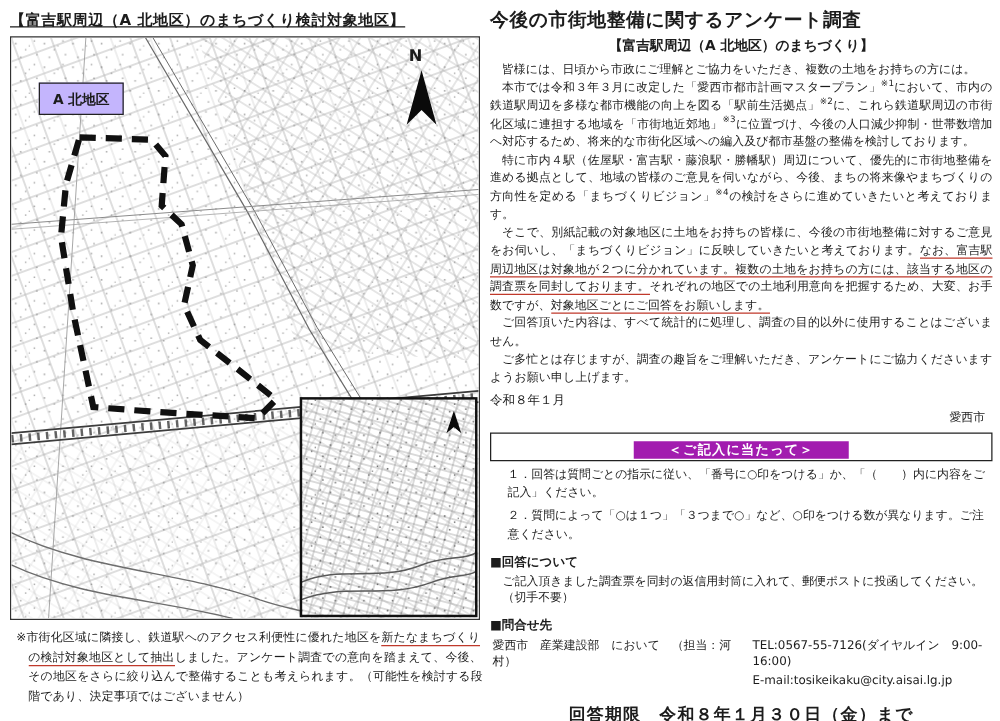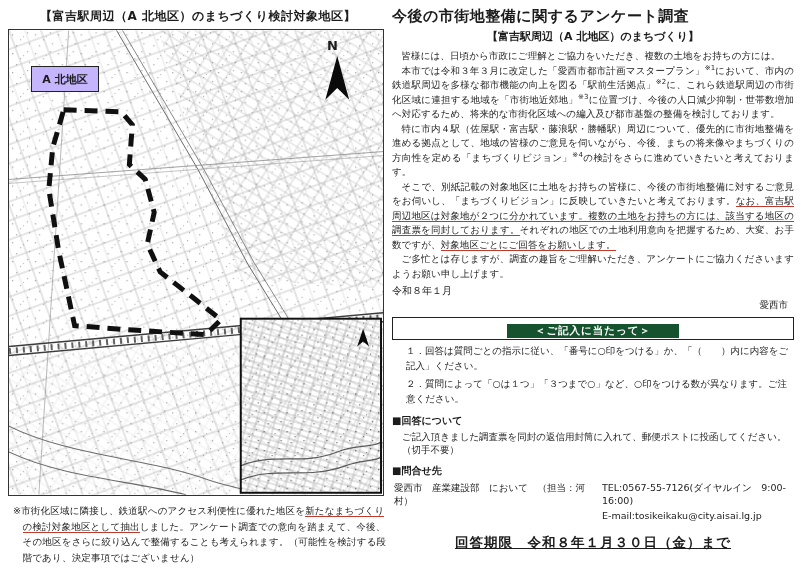--- a/index.html
+++ b/index.html
@@ -3,21 +3,21 @@
 <meta charset="utf-8">
 <style>
   html,body{margin:0;padding:0;background:#e8e8e8;}
   .sheet{
     position:relative;width:800px;height:577px;background:#ffffff;
     font-family:"DejaVu Sans",sans-serif;color:#1c1c1c;overflow:hidden;
     box-sizing:border-box;
   }
   
   .left-col{position:absolute;left:8px;top:6px;width:380px;}
-  .map-title{font-size:12px;font-weight:bold;text-align:center;letter-spacing:0.5px;margin:2px 0 4px 0;}
+  .map-title{font-size:12px;font-weight:bold;text-align:left;letter-spacing:0.5px;margin:2px 0 4px 0;text-decoration:underline;}
   .map-frame{position:relative;width:376px;height:467px;border:1px solid #333;box-sizing:border-box;background:#fff;}
   .map-frame svg{display:block;width:100%;height:100%;}
   .district-label{
     position:absolute;left:22px;top:36px;width:66px;height:24px;border:1.2px solid #222;
     background:#c4b5fd;font-size:11px;font-weight:bold;display:flex;align-items:center;justify-content:center;
   }
   .north-label{position:absolute;left:318px;top:8px;font-size:13px;font-weight:bold;}
   .left-foot{
     margin-top:7px;margin-left:5px;width:366px;font-size:9.5px;line-height:15.5px;
     padding-left:1em;text-indent:-1em;letter-spacing:0.2px;
@@ -25,21 +25,21 @@
   
   .right-col{position:absolute;left:392px;top:5px;width:402px;}
   .r-title{font-size:15px;font-weight:bold;margin:2px 0 0 0;letter-spacing:0.5px;}
   .r-subtitle{font-size:11px;font-weight:bold;text-align:center;margin:3px 0 5px 0;}
   .bp{font-size:9.5px;line-height:14.5px;margin:0;text-indent:1em;text-align:justify;letter-spacing:0.1px;}
   .ref{font-size:7px;vertical-align:super;line-height:0;}
   .red-u{border-bottom:1.6px solid #c0392b;}
   .date-line{font-size:10px;margin:3px 0 0 0;}
   .sender-line{font-size:9.5px;text-align:right;margin:1px 6px 0 0;}
   .fill-box{border:1.5px solid #222;margin-top:5px;padding:1px 2px;text-align:center;}
-  .fill-box-head{display:inline-block;background:#14532d;color:#fff;font-size:10.5px;font-weight:bold;
+  .fill-box-head{display:inline-block;background:#a21caf;color:#fff;font-size:10.5px;font-weight:bold;
     padding:0 28px;letter-spacing:1px;}
   .fill-item{font-size:9.5px;line-height:15px;margin:3px 0 0 14px;}
   .sec-head{font-size:10px;font-weight:bold;margin:8px 0 0 0;}
   .sec-text{font-size:9.5px;margin:2px 0 0 10px;line-height:13px;}
   .contact-row{display:flex;font-size:9.5px;margin:3px 0 0 2px;line-height:13px;}
   .contact-org{width:208px;flex:none;}
   .contact-tel{flex:1;}
   .contact-mail{font-size:9.5px;margin:2px 0 0 210px;line-height:13px;}
   .deadline{font-size:13.5px;font-weight:bold;text-align:center;text-decoration:underline;margin:12px 0 0 0;letter-spacing:1px;}
 </style>
@@ -135,20 +135,21 @@
     <div class="r-subtitle">【富吉駅周辺（A 北地区）のまちづくり】</div>
 
     <p class="bp">皆様には、日頃から市政にご理解とご協力をいただき、複数の土地をお持ちの方には。</p>
 
     <p class="bp"><span>本市では令和３年３月に改定した「愛西市都市計画マスタープラン」</span><span class="ref">※1</span><span>において、市内の鉄道駅周辺を多様な都市機能の向上を図る「駅前生活拠点」</span><span class="ref">※2</span><span>に、これら鉄道駅周辺の市街化区域に連担する地域を「市街地近郊地」</span><span class="ref">※3</span><span>に位置づけ、今後の人口減少抑制・世帯数増加へ対応するため、将来的な市街化区域への編入及び都市基盤の整備を検討しております。</span></p>
 
     <p class="bp"><span>特に市内４駅（佐屋駅・富吉駅・藤浪駅・勝幡駅）周辺について、優先的に市街地整備を進める拠点として、地域の皆様のご意見を伺いながら、今後、まちの将来像やまちづくりの方向性を定める「まちづくりビジョン」</span><span class="ref">※4</span><span>の検討をさらに進めていきたいと考えております。</span></p>
 
     <p class="bp"><span>そこで、別紙記載の対象地区に土地をお持ちの皆様に、今後の市街地整備に対するご意見をお伺いし、「まちづくりビジョン」に反映していきたいと考えております。</span><span class="red-u">なお、富吉駅周辺地区は対象地が２つに分かれています。複数の土地をお持ちの方には、該当する地区の調査票を同封しております。</span><span>それぞれの地区での土地利用意向を把握するため、大変、お手数ですが、</span><span class="red-u">対象地区ごとにご回答をお願いします。</span></p>
 
+    <p class="bp">ご回答頂いた内容は、すべて統計的に処理し、調査の目的以外に使用することはございません。</p>
     <p class="bp">ご多忙とは存じますが、調査の趣旨をご理解いただき、アンケートにご協力くださいますようお願い申し上げます。</p>
 
     <div class="date-line">令和８年１月</div>
     <div class="sender-line">愛西市</div>
 
     <div class="fill-box">
       <span class="fill-box-head">＜ご記入に当たって＞</span>
     </div>
     <div class="fill-item">１．回答は質問ごとの指示に従い、「番号に○印をつける」か、「（　　）内に内容をご記入」ください。</div>
     <div class="fill-item">２．質問によって「○は１つ」「３つまで○」など、○印をつける数が異なります。ご注意ください。</div>

